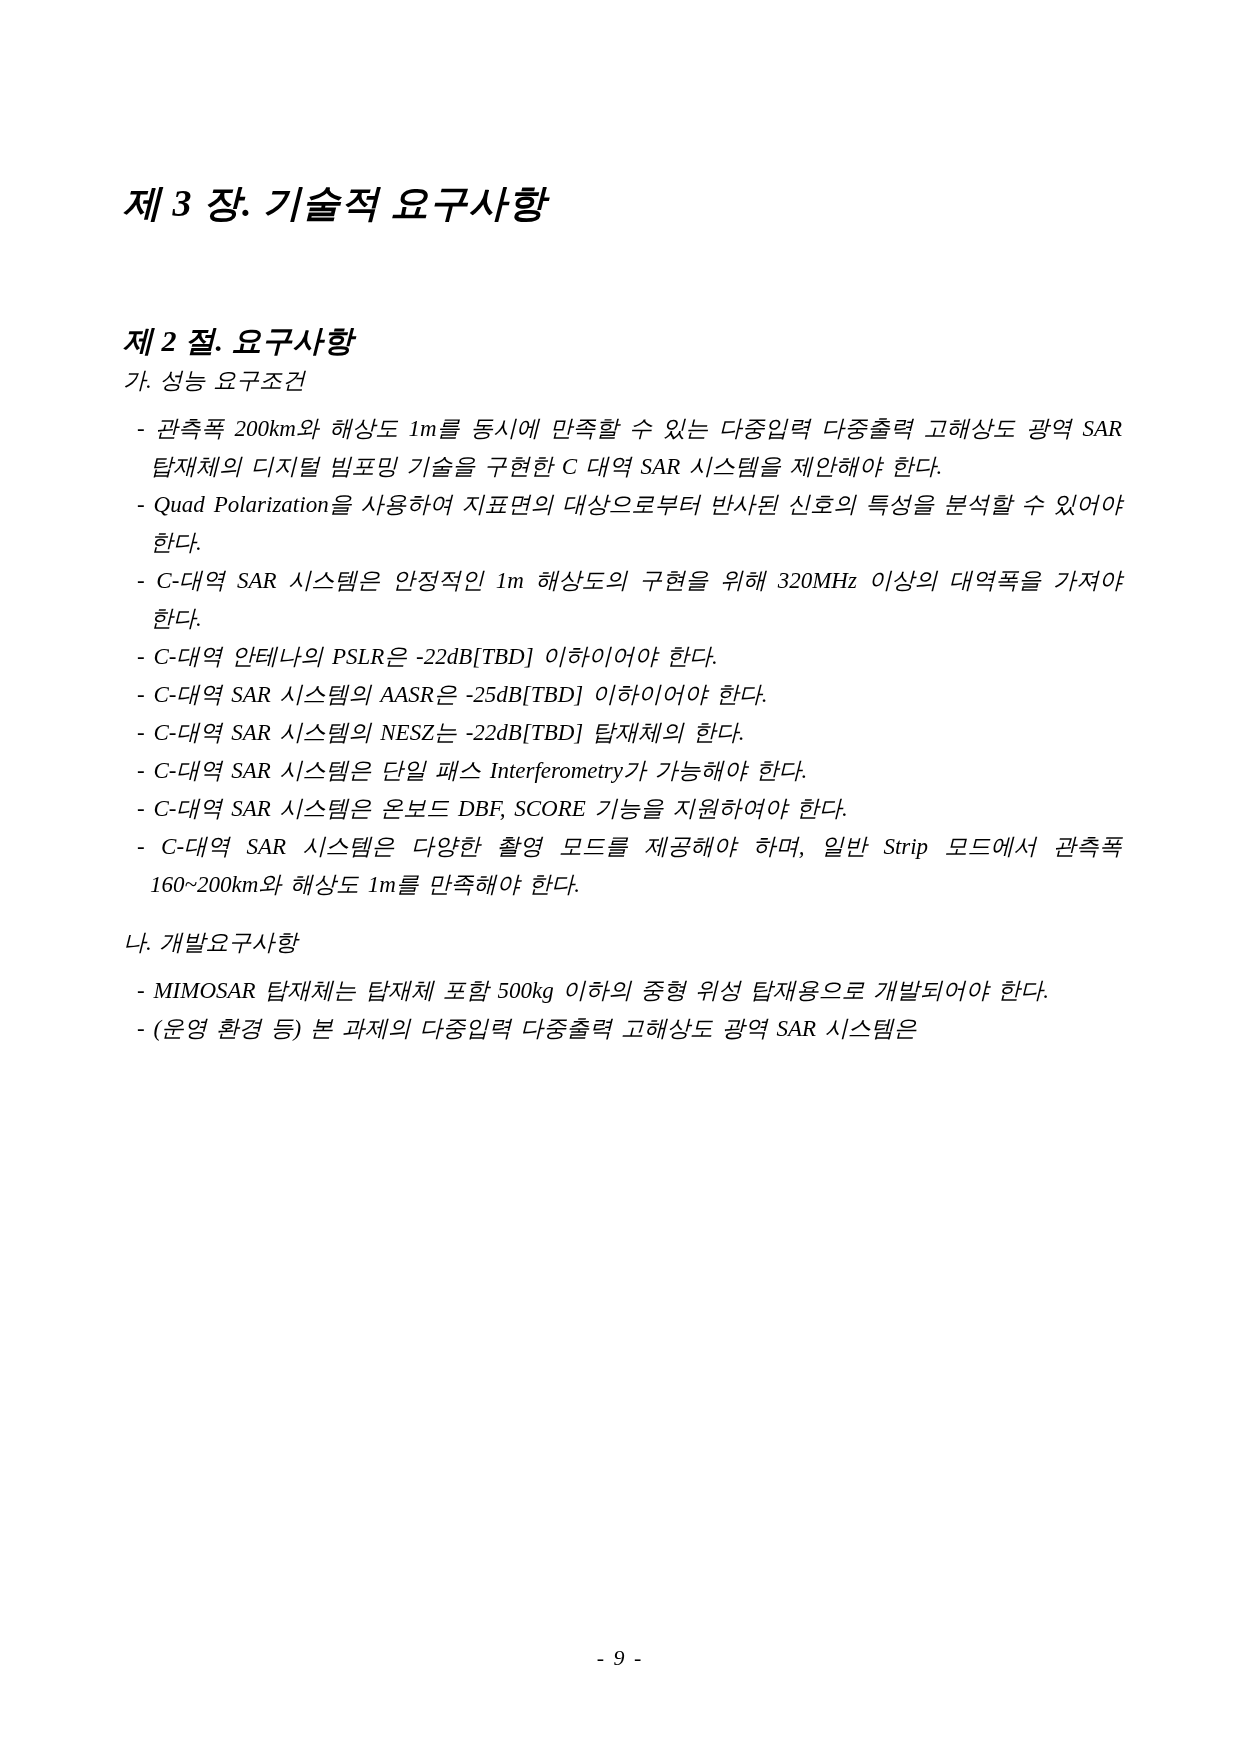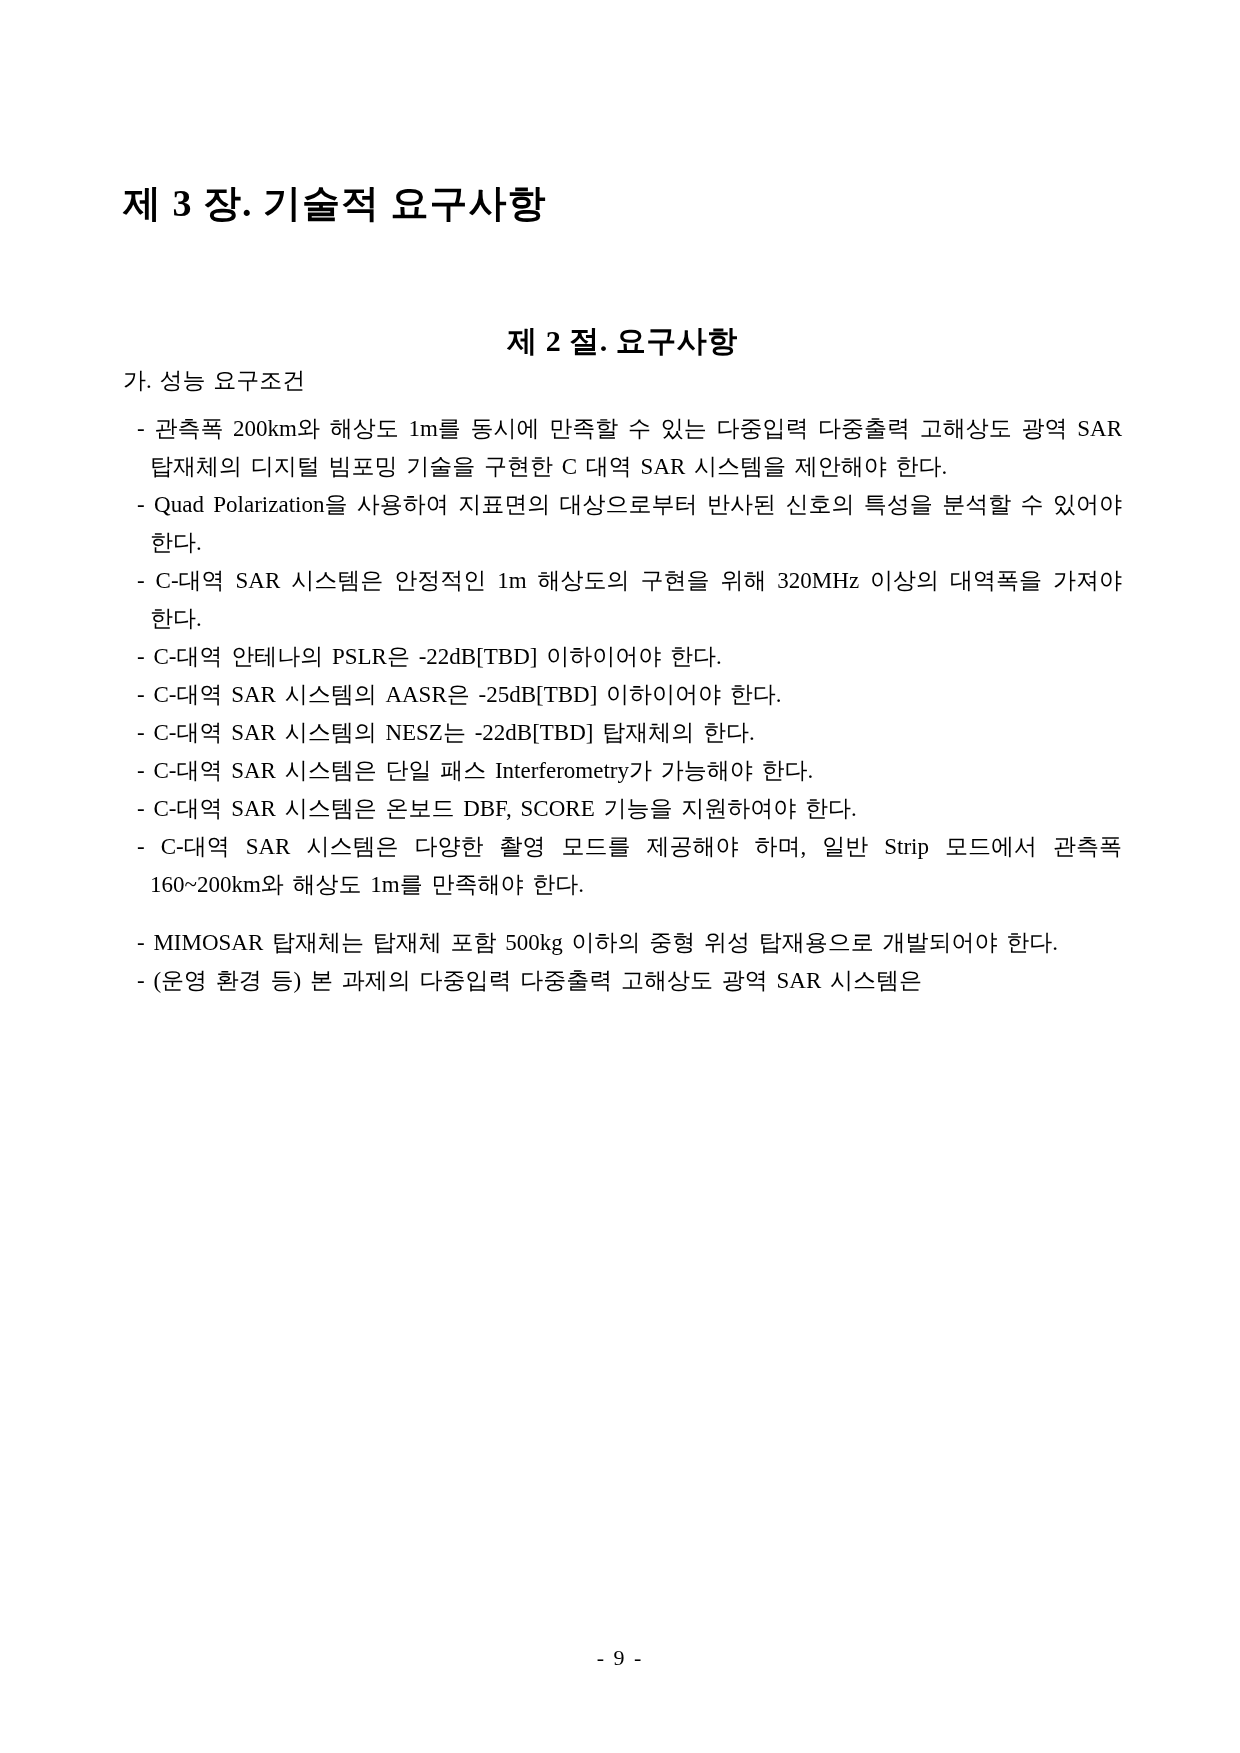--- a/index.html
+++ b/index.html
@@ -13,20 +13,21 @@
     position: relative;
     font-family: "Liberation Serif", "DejaVu Serif", serif;
     color: #000000;
     overflow: hidden;
   }
   .page {
     position: absolute;
     top: 0; left: 0; right: 0; bottom: 0;
     padding: 178px 118px 12px 123px;
     box-sizing: border-box;
+    font-style: italic;
   }
   .chapter-title {
     font-size: 38px;
     font-weight: bold;
     letter-spacing: 1px;
     margin: 0 0 92px 0;
   }
   .section-title {
     font-size: 30px;
     font-weight: bold;
@@ -43,21 +44,20 @@
     margin: 22px 0 0 0;
   }
   .attachments {
     margin-top: 38px;
     font-size: 23px;
     line-height: 40px;
     word-spacing: 2px;
     white-space: pre-wrap;
   }
   .section-2 .section-title {
-    text-align: center;
   }
   .sub-label {
     font-size: 23px;
     line-height: 38px;
     word-spacing: 2px;
   }
   .req-list {
     list-style: none;
     margin: 10px 0 0 14px;
     padding: 0;
@@ -108,20 +108,21 @@
         <li>- C-대역 안테나의 PSLR은 -22dB[TBD] 이하이어야 한다.</li>
         <li>- C-대역 SAR 시스템의 AASR은 -25dB[TBD] 이하이어야 한다.</li>
         <li>- C-대역 SAR 시스템의 NESZ는 -22dB[TBD] 탑재체의 한다.</li>
         <li>- C-대역 SAR 시스템은 단일 패스 Interferometry가 가능해야 한다.</li>
         <li>- C-대역 SAR 시스템은 온보드 DBF, SCORE 기능을 지원하여야 한다.</li>
         <li>- C-대역 SAR 시스템은 다양한 촬영 모드를 제공해야 하며, 일반 Strip 모드에서 관측폭 160~200km와 해상도 1m를 만족해야 한다.</li>
       </ul>
     </div>
 
     <div class="sub-b">
+      <div class="sub-label">나. 개발요구사항</div>
       <ul class="req-list">
         <li>- MIMOSAR 탑재체는 탑재체 포함 500kg 이하의 중형 위성 탑재용으로 개발되어야 한다.</li>
         <li>- (운영 환경 등) 본 과제의 다중입력 다중출력 고해상도 광역 SAR 시스템은</li>
       </ul>
     </div>
   </div>
 
   <div class="page-footer">- 9 -</div>
 
 </div>

